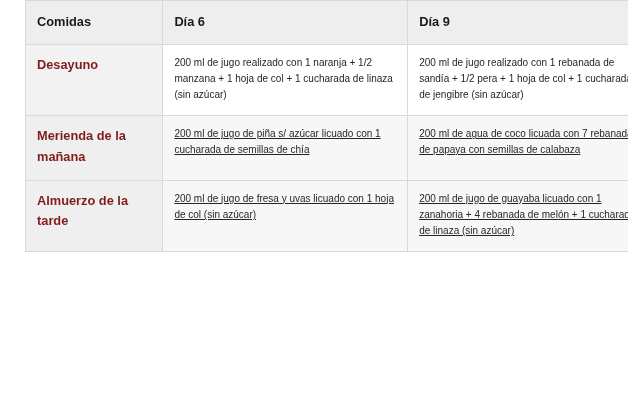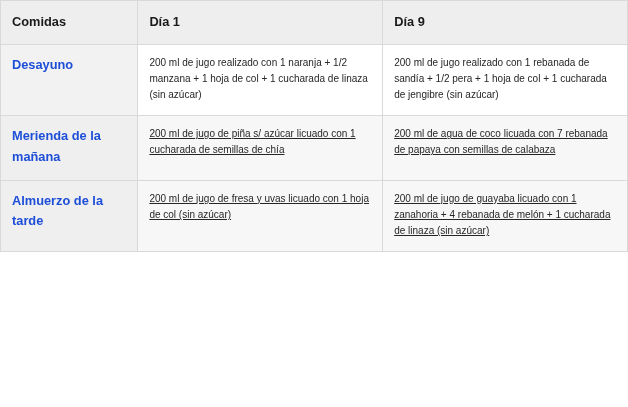--- a/index.html
+++ b/index.html
@@ -9,20 +9,21 @@
   }
   body {
     width: 628px;
     height: 407px;
     font-family: "Liberation Sans", sans-serif;
     color: #222222;
     overflow: hidden;
   }
   .table-wrap {
     width: 540px;
+    padding-left: 25px;
   }
   table.meal-table {
     border-collapse: collapse;
     width: 628px;
     table-layout: fixed;
   }
   table.meal-table col.col-meal { width: 133px; }
   table.meal-table col.col-day { width: 237px; }
 
   table.meal-table th,
@@ -38,21 +39,21 @@
     background: #eeeeee;
     font-weight: bold;
     font-size: 12.8px;
     padding-top: 11px;
     padding-bottom: 11px;
     color: #1a1a1a;
   }
   table.meal-table tbody th {
     background: #f2f2f2;
     font-weight: bold;
-    color: #1d4ed8;
+    color: #7f1d1d;
     font-size: 12.8px;
   }
   table.meal-table tbody td {
     background: #ffffff;
     color: #262626;
   }
   table.meal-table tbody tr.row-alt td {
     background: #f7f7f7;
     text-decoration: underline;
   }
@@ -67,21 +68,21 @@
 <div class="table-wrap">
   <table class="meal-table">
     <colgroup>
       <col class="col-meal">
       <col class="col-day">
       <col class="col-day">
     </colgroup>
     <thead>
       <tr>
         <th>Comidas</th>
-        <th>Día 1</th>
+        <th>Día 6</th>
         <th>Día 9</th>
       </tr>
     </thead>
     <tbody>
       <tr class="row-normal">
         <th>Desayuno</th>
         <td>200 ml de jugo realizado con 1 naranja + 1/2 manzana + 1 hoja de col + 1 cucharada de linaza (sin azúcar)</td>
         <td>200 ml de jugo realizado con 1 rebanada de sandía + 1/2 pera + 1 hoja de col + 1 cucharada de jengibre (sin azúcar)</td>
       </tr>
       <tr class="row-alt">

